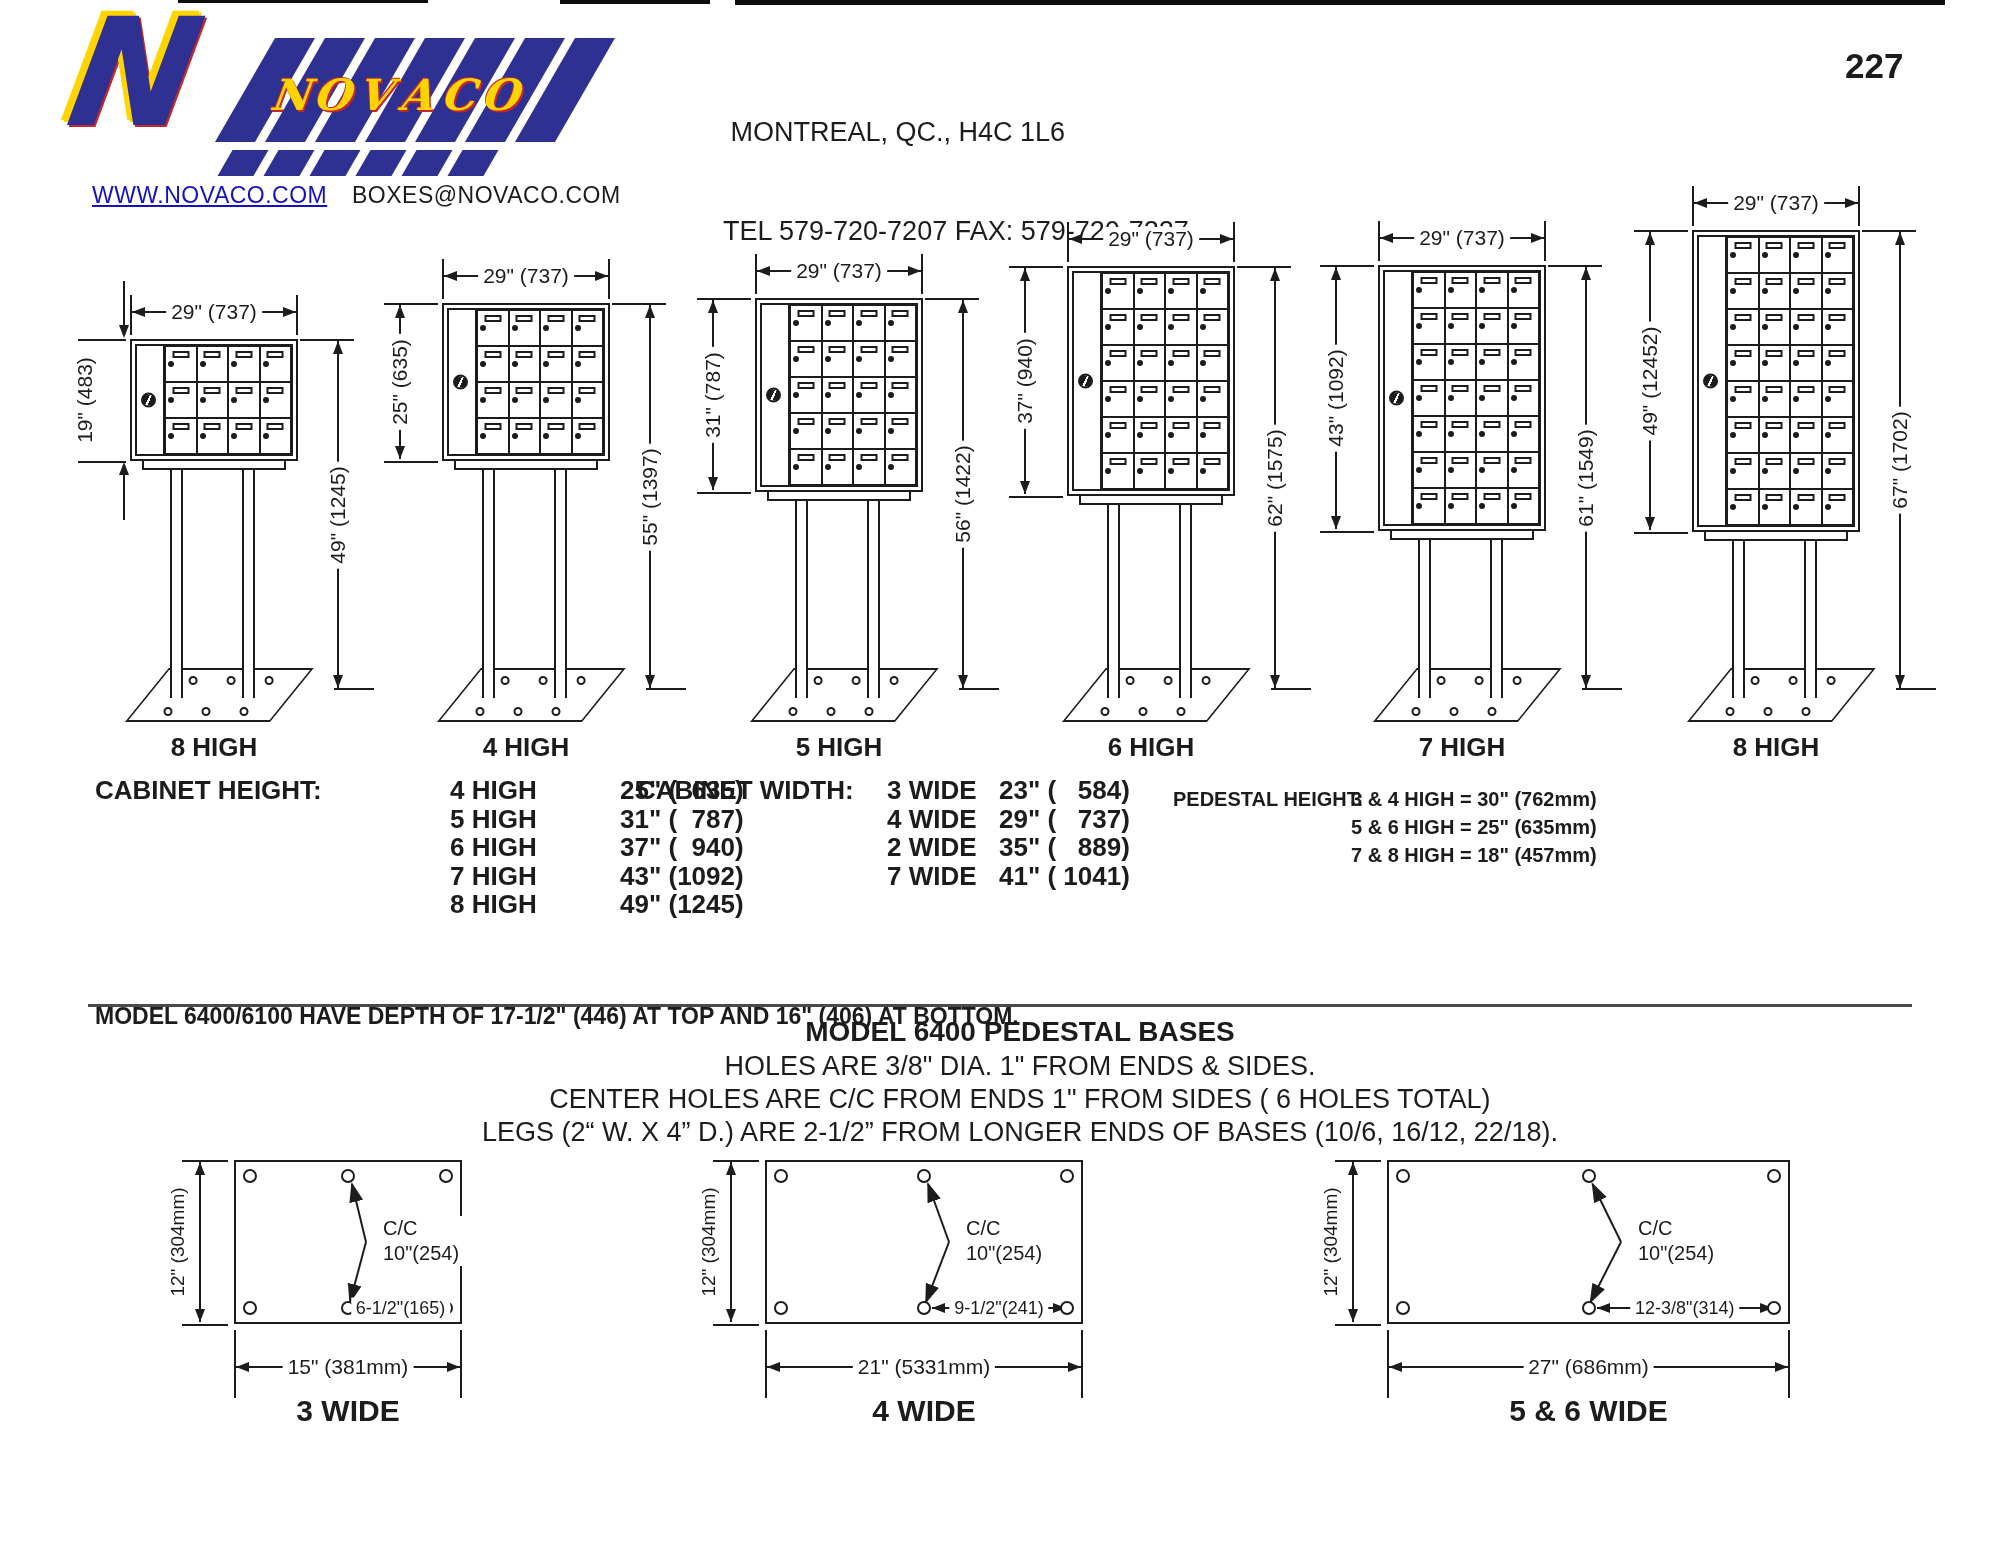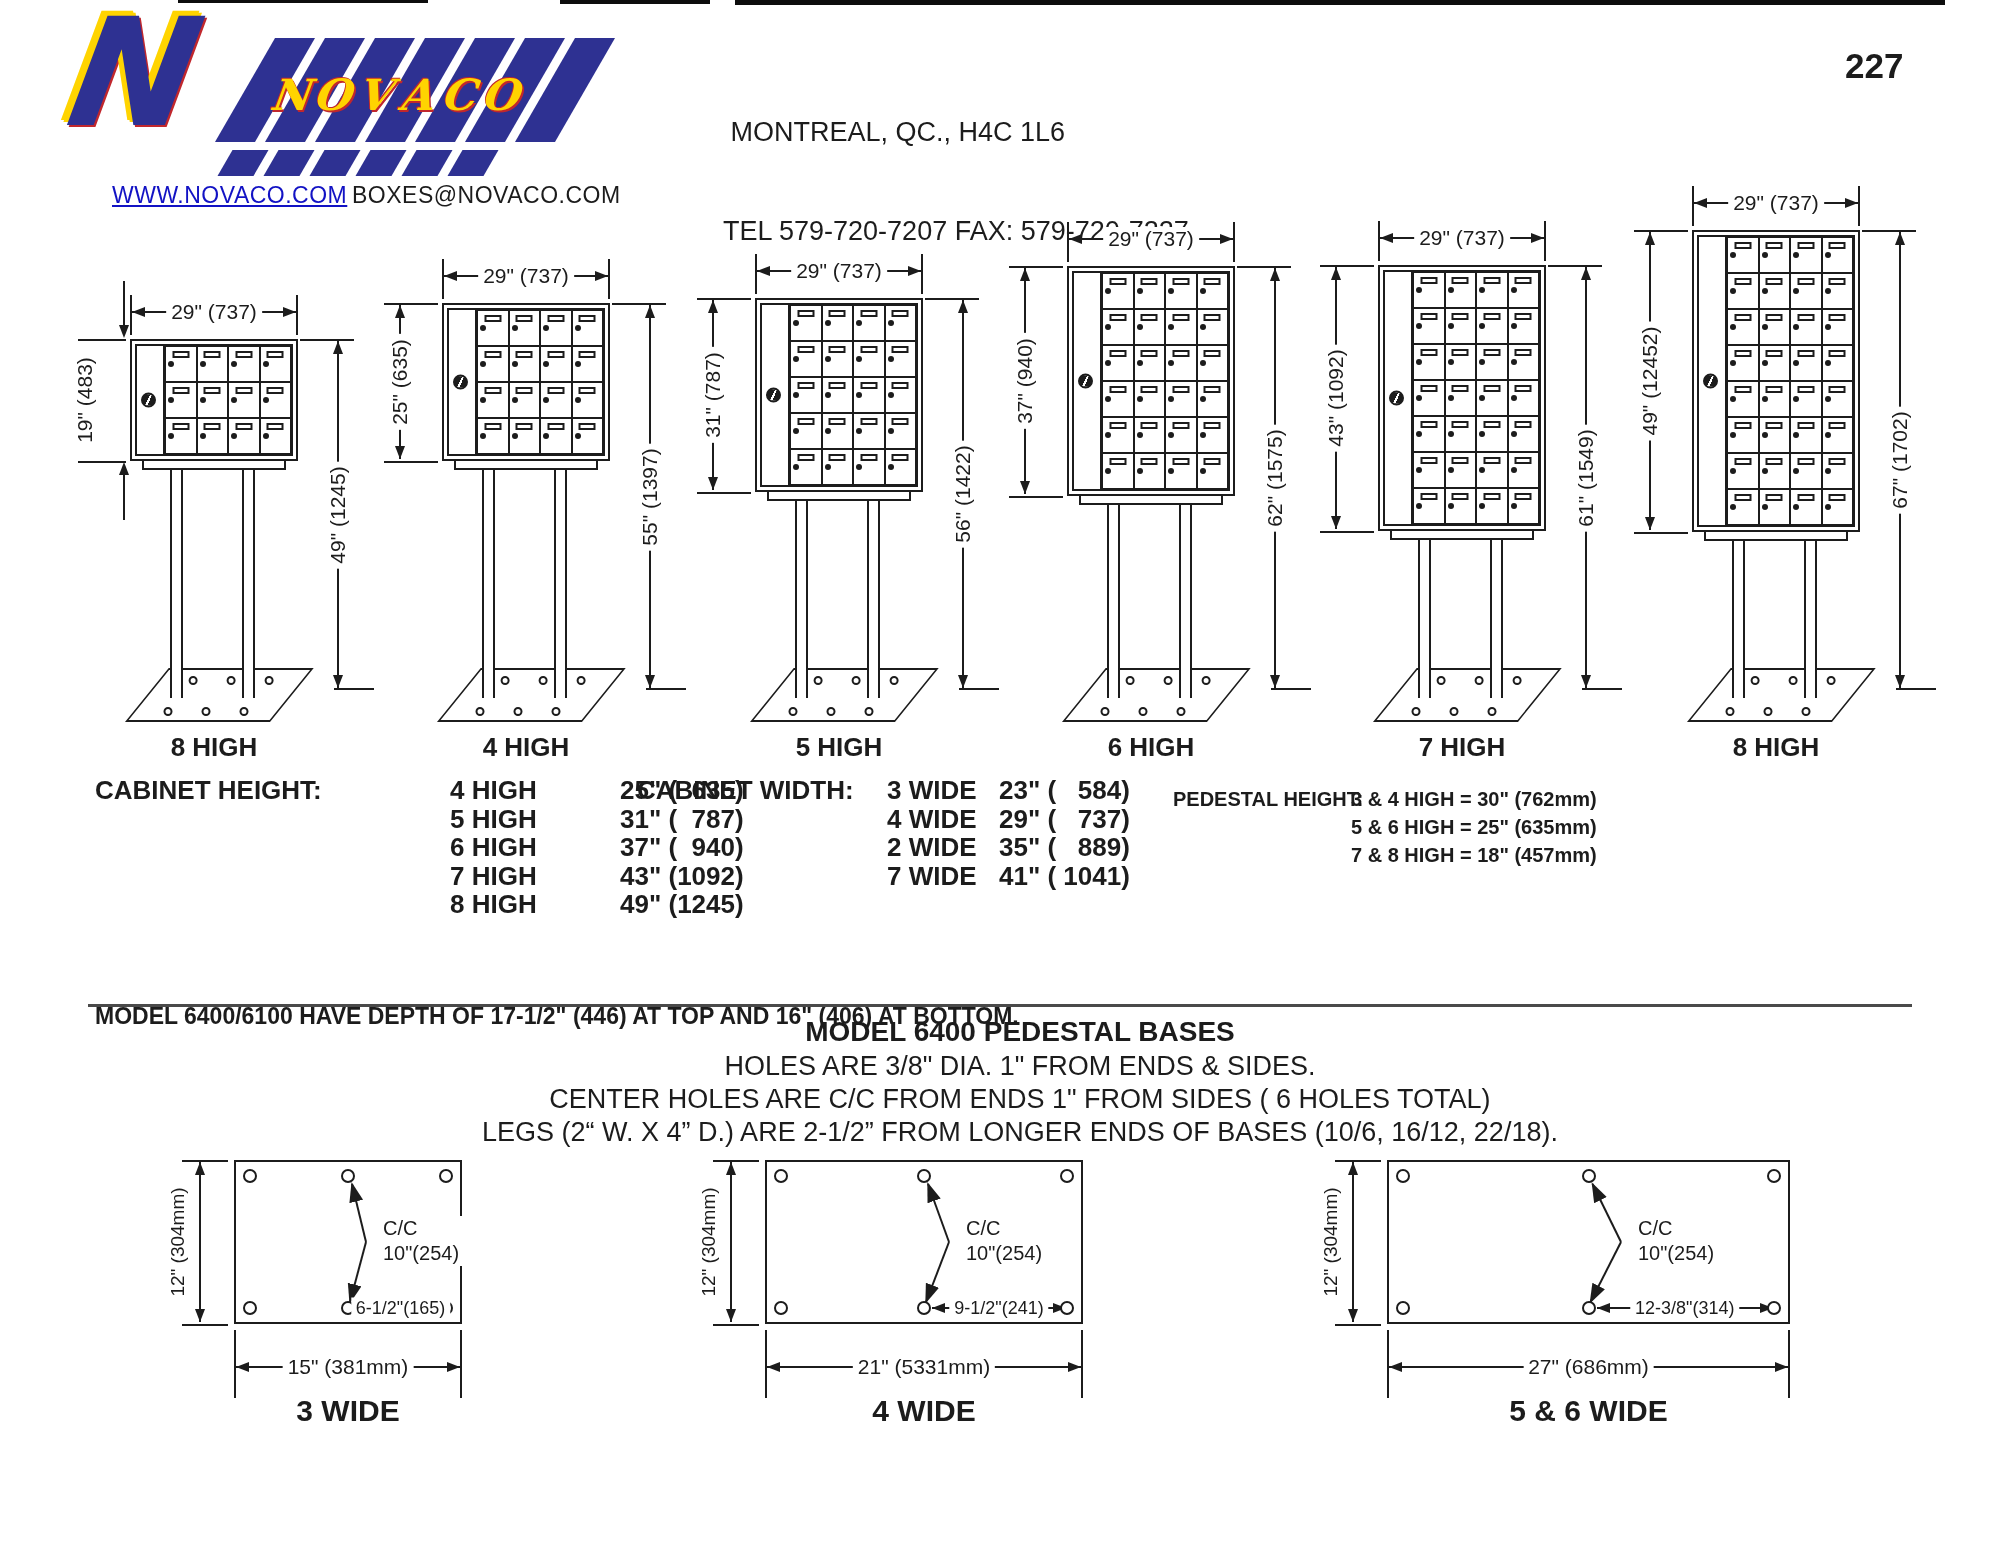--- a/index.html
+++ b/index.html
@@ -12,21 +12,21 @@
   .tile{position:absolute;top:14px;width:40px;height:104px;background:#2e3192;transform:skewX(-30deg);z-index:1;}
   .strip-tile{position:absolute;top:126px;width:36px;height:26px;background:#2e3192;transform:skewX(-30deg);z-index:1;}
   .logo-n{position:absolute;left:-2px;top:-26px;z-index:2;
           font-family:"DejaVu Sans",sans-serif;font-style:oblique;font-weight:bold;font-size:150px;line-height:150px;
           color:#2e3192;transform:skewX(-10deg);
           text-shadow:-4px -3px 0 #ffd400,-7px -5px 0 #ffd400,2px 2px 0 #c1272d;}
   .logo-word{position:absolute;left:198px;top:46px;z-index:3;display:flex;transform:skewX(-10deg);
              font-family:"DejaVu Serif",serif;font-style:italic;font-weight:bold;font-size:43px;color:#ffd400;
              text-shadow:2px 2px 0 #c1272d,-1px -1px 0 #c1272d;}
   .logo-word span{display:inline-block;width:42px;text-align:center;}
-  .site-link{position:absolute;left:92px;top:182px;font-size:23px;letter-spacing:.5px;color:#1212c4;text-decoration:underline;margin-left:20px;}
+  .site-link{position:absolute;left:92px;top:182px;font-size:23px;letter-spacing:.5px;color:#1212c4;text-decoration:underline;}
   .email{position:absolute;left:352px;top:182px;font-size:23px;letter-spacing:.5px;color:#1c1c1c;}
   .company{position:absolute;left:723px;top:50px;font-size:27px;line-height:33px;white-space:pre;color:#1c1c1c;}
   .pageno{position:absolute;left:1845px;top:46px;font-size:35px;font-weight:bold;}
 
   
   .dg,.bd{position:absolute;left:0;top:0;width:0;height:0;}
   .hline{position:absolute;height:0;border-top:2px solid #1c1c1c;}
   .vline{position:absolute;width:0;border-left:2px solid #1c1c1c;}
   .arr{position:absolute;width:0;height:0;border-style:solid;border-color:transparent;}
   .arr.up{border-width:0 5px 13px 5px;border-bottom-color:#1c1c1c;}

